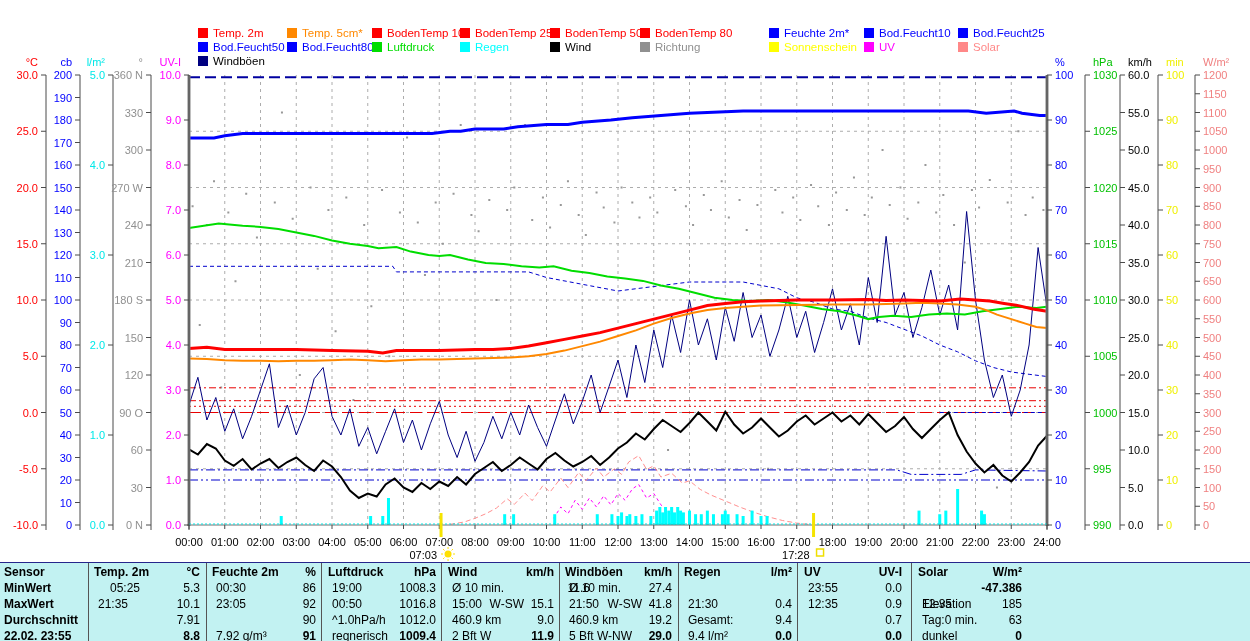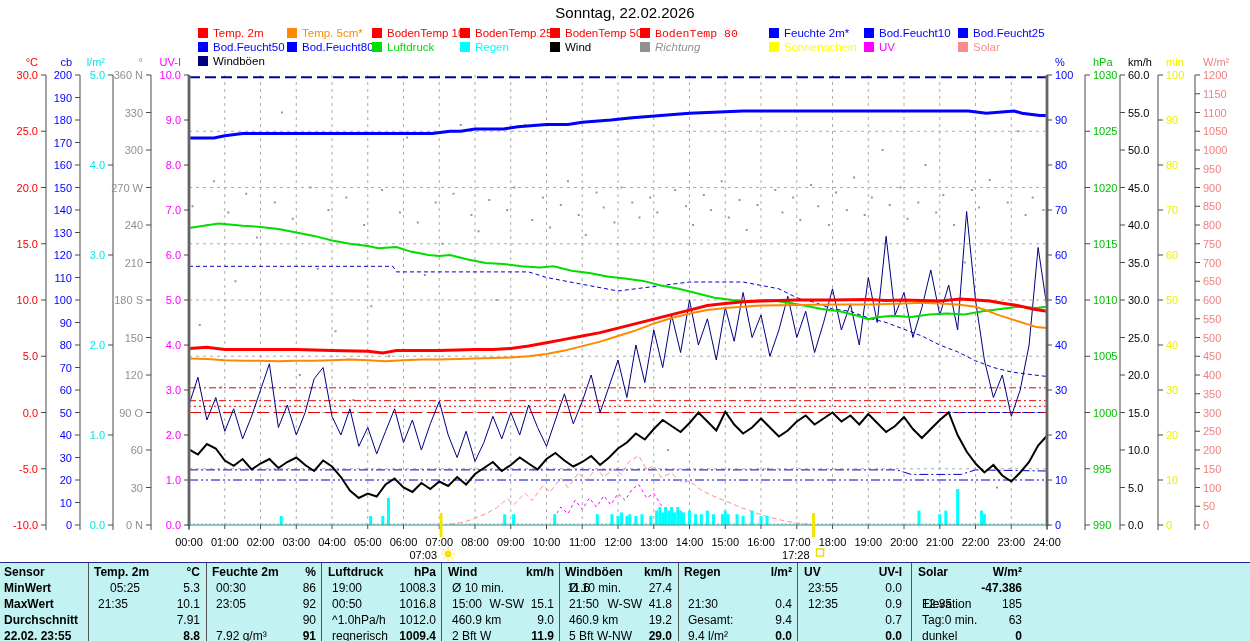--- a/index.html
+++ b/index.html
@@ -14,37 +14,36 @@
   #stats{position:absolute;top:562px;left:0;width:1250px;height:79px;background:#C2F2F2;
     border-top:1px solid #26268C;font-size:12px;color:#000;}
   .tcell{position:absolute;white-space:nowrap;}
   .tsep{position:absolute;top:0;width:1px;height:79px;background:#555;}
   .b{font-weight:bold;}
 </style>
 </head>
 <body>
 
 <div id="stage">
-  <div id="page-title">Sonntag, 22.02.2026</div>
   <div id="legend">
       <div class="lg-item" style="left: 198px; top: 27px;"><span class="lg-sq" style="background: rgb(255, 0, 0);"></span><span style="color: rgb(255, 0, 0);">Temp. 2m</span></div>
       <div class="lg-item" style="left: 287px; top: 27px;"><span class="lg-sq" style="background: rgb(255, 136, 0);"></span><span style="color: rgb(255, 136, 0);">Temp. 5cm*</span></div>
       <div class="lg-item" style="left: 372px; top: 27px;"><span class="lg-sq" style="background: rgb(255, 0, 0);"></span><span style="color: rgb(255, 0, 0);">BodenTemp 10</span></div>
       <div class="lg-item" style="left: 460px; top: 27px;"><span class="lg-sq" style="background: rgb(255, 0, 0);"></span><span style="color: rgb(255, 0, 0);">BodenTemp 25</span></div>
       <div class="lg-item" style="left: 550px; top: 27px;"><span class="lg-sq" style="background: rgb(255, 0, 0);"></span><span style="color: rgb(255, 0, 0);">BodenTemp 50</span></div>
-      <div class="lg-item" style="left: 640px; top: 27px;"><span class="lg-sq" style="background: rgb(255, 0, 0);"></span><span style="color: rgb(255, 0, 0); font-family: Liberation Mono, monospace;">BodenTemp 80</span></div>
+      <div class="lg-item" style="left: 640px; top: 27px;"><span class="lg-sq" style="background: rgb(255, 0, 0);"></span><span style="color: rgb(255, 0, 0);">BodenTemp 80</span></div>
       <div class="lg-item" style="left: 769px; top: 27px;"><span class="lg-sq" style="background: rgb(0, 0, 255);"></span><span style="color: rgb(0, 0, 255);">Feuchte 2m*</span></div>
       <div class="lg-item" style="left: 864px; top: 27px;"><span class="lg-sq" style="background: rgb(0, 0, 255);"></span><span style="color: rgb(0, 0, 255);">Bod.Feucht10</span></div>
       <div class="lg-item" style="left: 958px; top: 27px;"><span class="lg-sq" style="background: rgb(0, 0, 255);"></span><span style="color: rgb(0, 0, 255);">Bod.Feucht25</span></div>
       <div class="lg-item" style="left: 198px; top: 41px;"><span class="lg-sq" style="background: rgb(0, 0, 255);"></span><span style="color: rgb(0, 0, 255);">Bod.Feucht50</span></div>
       <div class="lg-item" style="left: 287px; top: 41px;"><span class="lg-sq" style="background: rgb(0, 0, 255);"></span><span style="color: rgb(0, 0, 255);">Bod.Feucht80</span></div>
       <div class="lg-item" style="left: 372px; top: 41px;"><span class="lg-sq" style="background: rgb(0, 221, 0);"></span><span style="color: rgb(0, 221, 0);">Luftdruck</span></div>
       <div class="lg-item" style="left: 460px; top: 41px;"><span class="lg-sq" style="background: rgb(0, 255, 255);"></span><span style="color: rgb(0, 255, 255);">Regen</span></div>
       <div class="lg-item" style="left: 550px; top: 41px;"><span class="lg-sq" style="background: rgb(0, 0, 0);"></span><span style="color: rgb(0, 0, 0);">Wind</span></div>
-      <div class="lg-item" style="left: 640px; top: 41px;"><span class="lg-sq" style="background: rgb(144, 144, 144);"></span><span style="color: rgb(144, 144, 144); font-style: italic;">Richtung</span></div>
+      <div class="lg-item" style="left: 640px; top: 41px;"><span class="lg-sq" style="background: rgb(144, 144, 144);"></span><span style="color: rgb(144, 144, 144);">Richtung</span></div>
       <div class="lg-item" style="left: 769px; top: 41px;"><span class="lg-sq" style="background: rgb(255, 255, 0);"></span><span style="color: rgb(255, 255, 0);">Sonnenschein</span></div>
       <div class="lg-item" style="left: 864px; top: 41px;"><span class="lg-sq" style="background: rgb(255, 0, 255);"></span><span style="color: rgb(255, 0, 255);">UV</span></div>
       <div class="lg-item" style="left: 958px; top: 41px;"><span class="lg-sq" style="background: rgb(255, 136, 136);"></span><span style="color: rgb(255, 136, 136);">Solar</span></div>
       <div class="lg-item" style="left: 198px; top: 55px;"><span class="lg-sq" style="background: rgb(0, 0, 128);"></span><span style="color: rgb(0, 0, 0);">Windböen</span></div>
     </div>
   <svg id="chart" width="1250" height="562" viewBox="0 0 1250 562">
       <line x1="189" y1="131.25" x2="1047" y2="131.25" stroke="#ACACAC" stroke-width="1" stroke-dasharray="3,4"></line>
       <line x1="189" y1="187.5" x2="1047" y2="187.5" stroke="#ACACAC" stroke-width="1" stroke-dasharray="3,4"></line>
       <line x1="189" y1="243.75" x2="1047" y2="243.75" stroke="#ACACAC" stroke-width="1" stroke-dasharray="3,4"></line>
       <line x1="189" y1="300" x2="1047" y2="300" stroke="#ACACAC" stroke-width="1" stroke-dasharray="3,4"></line>

